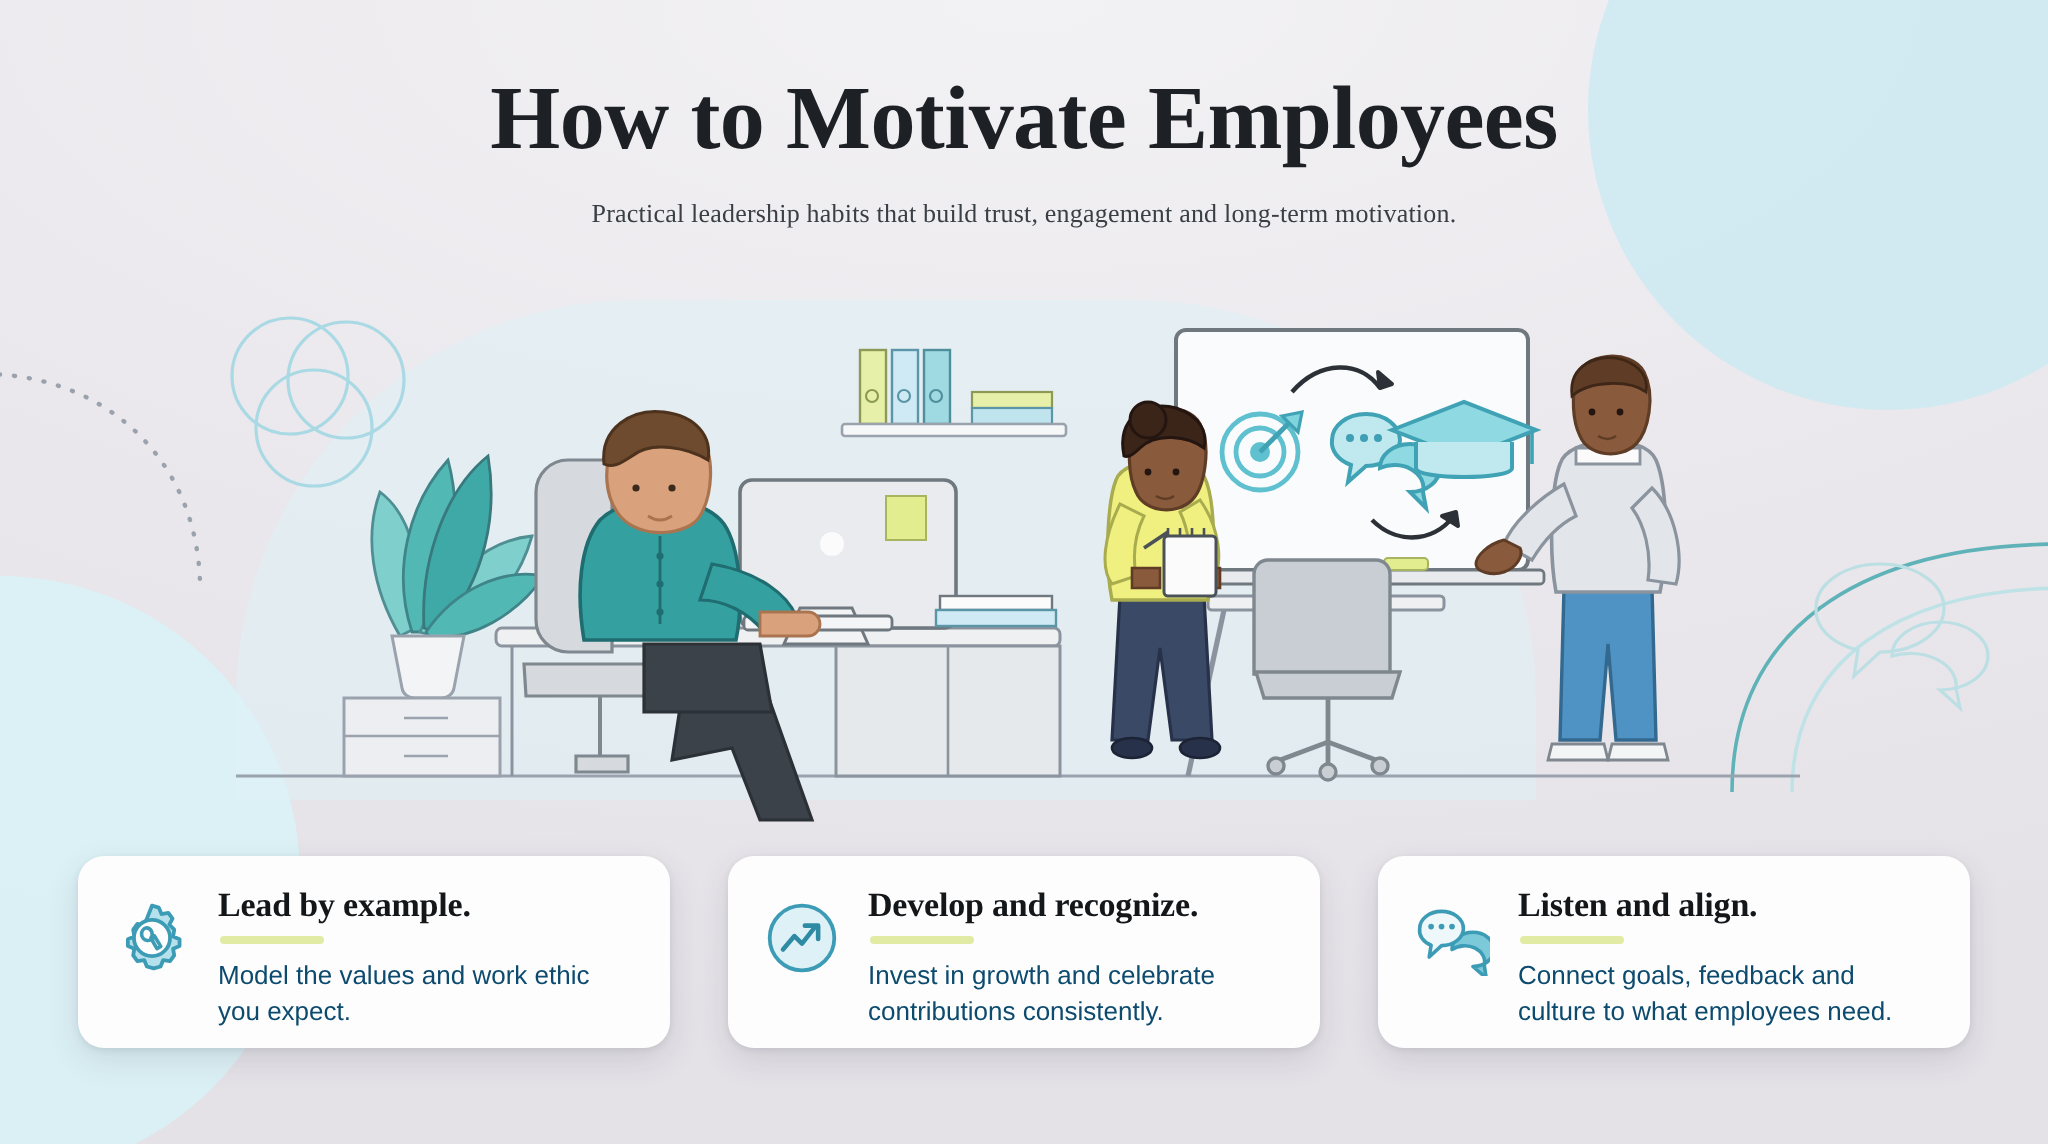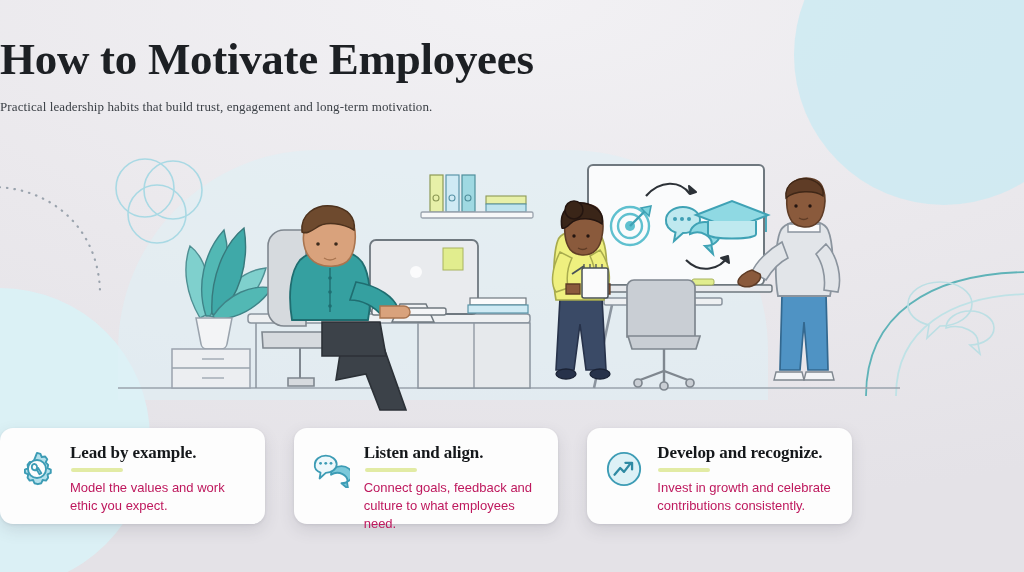--- a/index.html
+++ b/index.html
@@ -19,50 +19,50 @@
   .blob-left{position:absolute;left:-150px;top:288px;width:300px;height:300px;
     border-radius:50%;background:#d9f2f6;opacity:.9;}
   .blob-scene{position:absolute;left:118px;top:150px;width:650px;height:250px;
     background:#dff0f5;opacity:.55;border-radius:200px 200px 0 0;}
   .rings{position:absolute;left:105px;top:148px;}
   .dotarc{position:absolute;left:-10px;top:165px;}
   .arcs-r{position:absolute;right:-10px;top:268px;}
   .bub-r{position:absolute;right:14px;top:278px;}
 
   
-  .header{position:absolute;top:0;left:0;width:1024px;z-index:5;}
+  .header{position:absolute;top:0;left:0;width:1024px;text-align:center;z-index:5;}
   .title{
     font-family:"Liberation Serif", serif;
     font-weight:700;font-size:45px;line-height:1;
     color:#1d2024;margin-top:37px;letter-spacing:-.3px;
   }
   .subtitle{
     font-family:"Liberation Serif", serif;
     font-size:13px;color:#3a3f45;margin-top:17px;letter-spacing:.1px;
   }
 
   
   .scene{position:absolute;left:0;top:118px;width:1024px;height:300px;z-index:3;}
 
   
-  .cards{position:absolute;left:0;top:428px;width:852px;height:100px;z-index:8;
+  .cards{position:absolute;left:0;top:428px;width:1024px;height:100px;z-index:8;
     display:flex;justify-content:center;gap:29px;}
   .card{
     width:296px;height:96px;background:#fdfdfd;border-radius:13px;
     box-shadow:0 6px 16px rgba(60,60,80,.13),0 1px 3px rgba(60,60,80,.10);
     display:flex;align-items:flex-start;padding:16px 16px 0 18px;box-sizing:border-box;
   }
   .card-icon{width:42px;flex:0 0 42px;margin-top:6px;}
   .card-body{margin-left:10px;flex:1;}
   .card-title{
     font-family:"Liberation Serif", serif;font-weight:700;font-size:17px;
     color:#14171a;line-height:1.1;letter-spacing:-.1px;
   }
   .accent{width:52px;height:4px;border-radius:2px;background:#e2eba4;margin:5px 0 7px 1px;}
-  .card-text{font-size:13px;line-height:1.38;color:#be185d;}
+  .card-text{font-size:13px;line-height:1.38;color:#0c4a6e;}
 </style>
 </head>
 <body>
 
 <div class="stage">
 
   <div class="bg">
     <div class="blob-tr"></div>
     <div class="blob-left"></div>
     <div class="blob-scene"></div>
@@ -272,43 +272,43 @@
       <div class="card-body">
         <div class="card-title">Lead by example.</div>
         <div class="accent"></div>
         <div class="card-text">Model the values and work ethic you expect.</div>
       </div>
     </div>
 
     <div class="card">
       <div class="card-icon">
         <svg width="38" height="38" viewBox="0 0 40 40">
+          <circle cx="20" cy="20" r="17" fill="#ddf1f6" stroke="#3d9cb5" stroke-width="2"></circle>
+          <path d="M10 26 l6 -7 4 4 7 -9" fill="none" stroke="#2f8aa3" stroke-width="2.4" stroke-linecap="round" stroke-linejoin="round"></path>
+          <path d="M21.5 13.5 h7 v7" fill="none" stroke="#2f8aa3" stroke-width="2.4" stroke-linecap="round" stroke-linejoin="round"></path>
+        </svg>
+      </div>
+      <div class="card-body">
+        <div class="card-title">Develop and recognize.</div>
+        <div class="accent"></div>
+        <div class="card-text">Invest in growth and celebrate contributions consistently.</div>
+      </div>
+    </div>
+
+    <div class="card">
+      <div class="card-icon">
+        <svg width="38" height="38" viewBox="0 0 40 40">
           <path d="M20 26 a11 9 0 1 1 11 9 l7 6 -1 -6.5 A10.6 8.6 0 0 0 20 26z" fill="#7cc9da" stroke="#3d9cb5" stroke-width="1.9" stroke-linejoin="round"></path>
           <path d="M3 15 a11.5 9 0 1 1 11.5 9 l-6.5 6 1 -6.2 A11 8.6 0 0 1 3 15z" fill="#eef8fb" stroke="#3d9cb5" stroke-width="1.9" stroke-linejoin="round"></path>
           <circle cx="9" cy="14" r="1.5" fill="#3d9cb5"></circle>
           <circle cx="14.5" cy="14" r="1.5" fill="#3d9cb5"></circle>
           <circle cx="20" cy="14" r="1.5" fill="#3d9cb5"></circle>
         </svg>
       </div>
       <div class="card-body">
         <div class="card-title">Listen and align.</div>
         <div class="accent"></div>
         <div class="card-text">Connect goals, feedback and culture to what employees need.</div>
       </div>
     </div>
 
-    <div class="card">
-      <div class="card-icon">
-        <svg width="38" height="38" viewBox="0 0 40 40">
-          <circle cx="20" cy="20" r="17" fill="#ddf1f6" stroke="#3d9cb5" stroke-width="2"></circle>
-          <path d="M10 26 l6 -7 4 4 7 -9" fill="none" stroke="#2f8aa3" stroke-width="2.4" stroke-linecap="round" stroke-linejoin="round"></path>
-          <path d="M21.5 13.5 h7 v7" fill="none" stroke="#2f8aa3" stroke-width="2.4" stroke-linecap="round" stroke-linejoin="round"></path>
-        </svg>
-      </div>
-      <div class="card-body">
-        <div class="card-title">Develop and recognize.</div>
-        <div class="accent"></div>
-        <div class="card-text">Invest in growth and celebrate contributions consistently.</div>
-      </div>
-    </div>
-
   </div>
 </div>
 
 </body></html>

